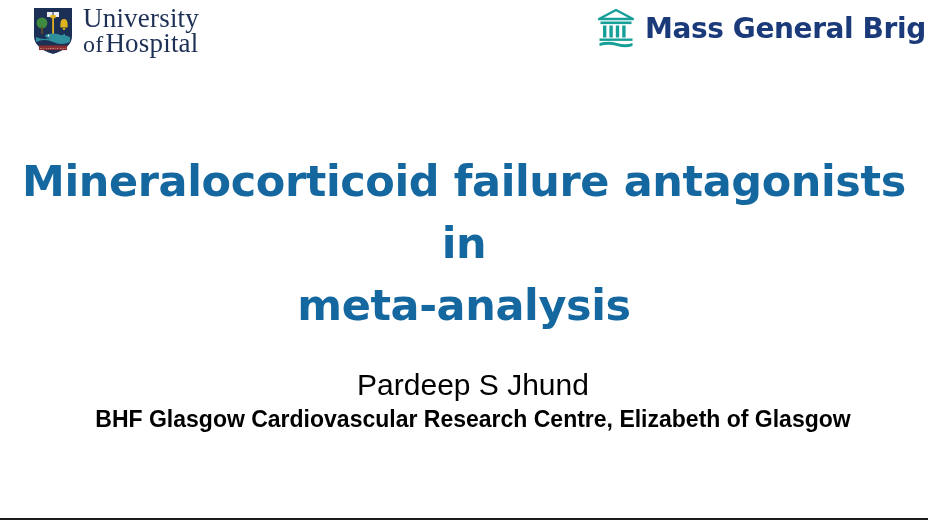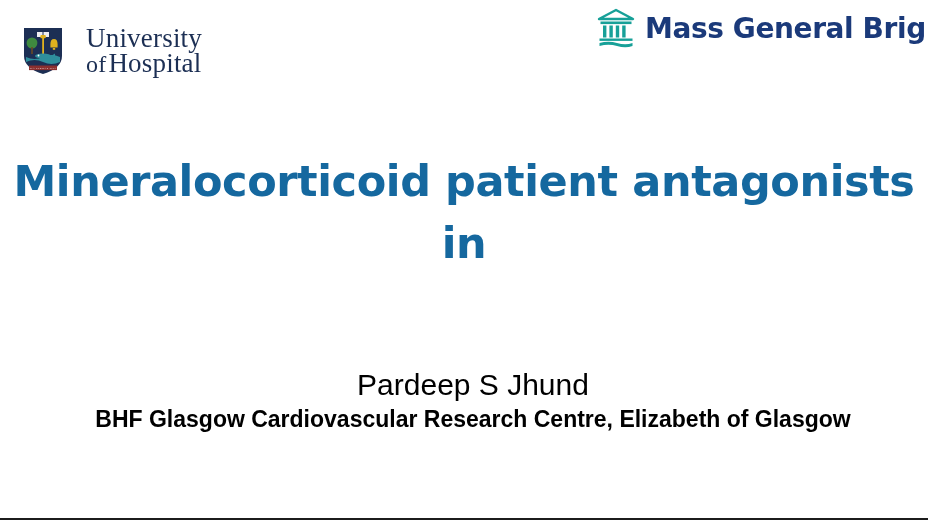--- a/index.html
+++ b/index.html
@@ -16,26 +16,25 @@
     height: 520px;
     background: #ffffff;
     overflow: hidden;
     border-bottom: 2px solid #1c1c1c;
     box-sizing: border-box;
   }
 
   
   .uofg-logo {
     position: absolute;
-    left: 22px;
+    left: 32px;
     top: 6px;
     display: flex;
     align-items: center;
-    gap: 22px;
-    margin-top: 20px;
+    gap: 9px;
   }
   .uofg-crest {
     width: 42px;
     height: 50px;
     display: block;
     flex: 0 0 auto;
   }
   .uofg-wordmark {
     display: flex;
     flex-direction: column;
@@ -172,21 +171,22 @@
       <rect x="18.8" y="17.5" width="3.4" height="12" fill="#17a098"></rect>
       <rect x="25.2" y="17.5" width="3.4" height="12" fill="#17a098"></rect>
 
       <rect x="2.5" y="30.5" width="33" height="2.4" fill="#17a098"></rect>
       <path d="M2.5 35 q9 -2.6 17.5 0 q8.5 2.6 15.5 0 v3 q-7 2.6 -15.5 0 q-8.5 -2.6 -17.5 0 z" fill="#17a098"></path>
     </svg>
     <span class="mgb-text">Mass General Brigham</span>
   </div>
 
   <h1 class="title">
-    <span class="title-line">Mineralocorticoid patient antagonists in</span>
+    <span class="title-line">Mineralocorticoid failure antagonists in</span>
+    <span class="title-line">meta-analysis</span>
   </h1>
 
   <div class="author-block">
     <span class="author-name">Pardeep S Jhund</span>
     <span class="affiliation">BHF Glasgow Cardiovascular Research Centre, Elizabeth of Glasgow</span>
   </div>
 
 </div>
 
 </body></html>

